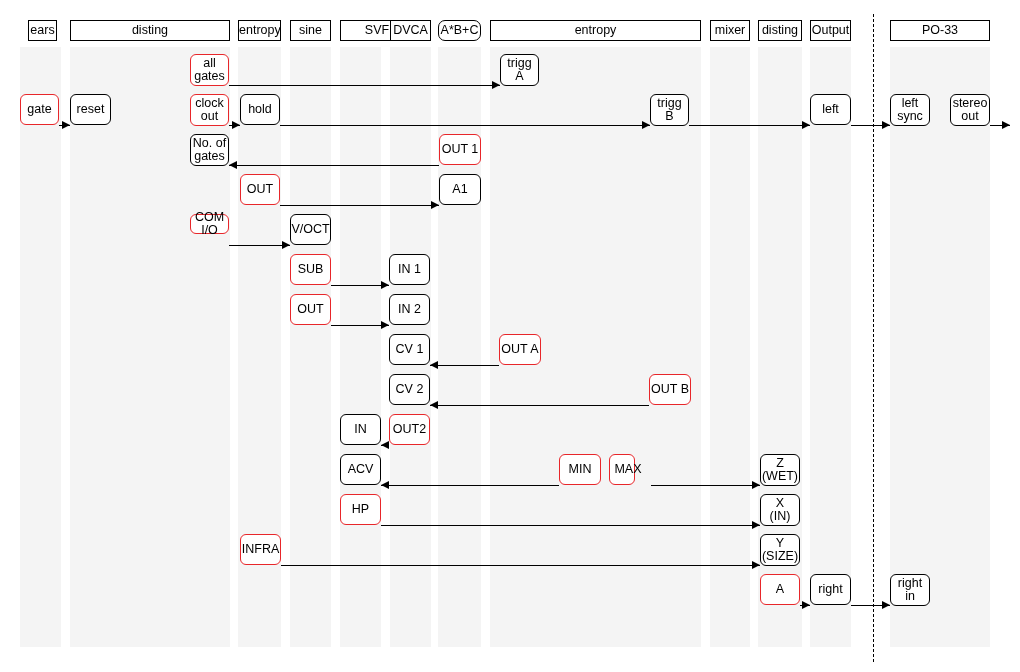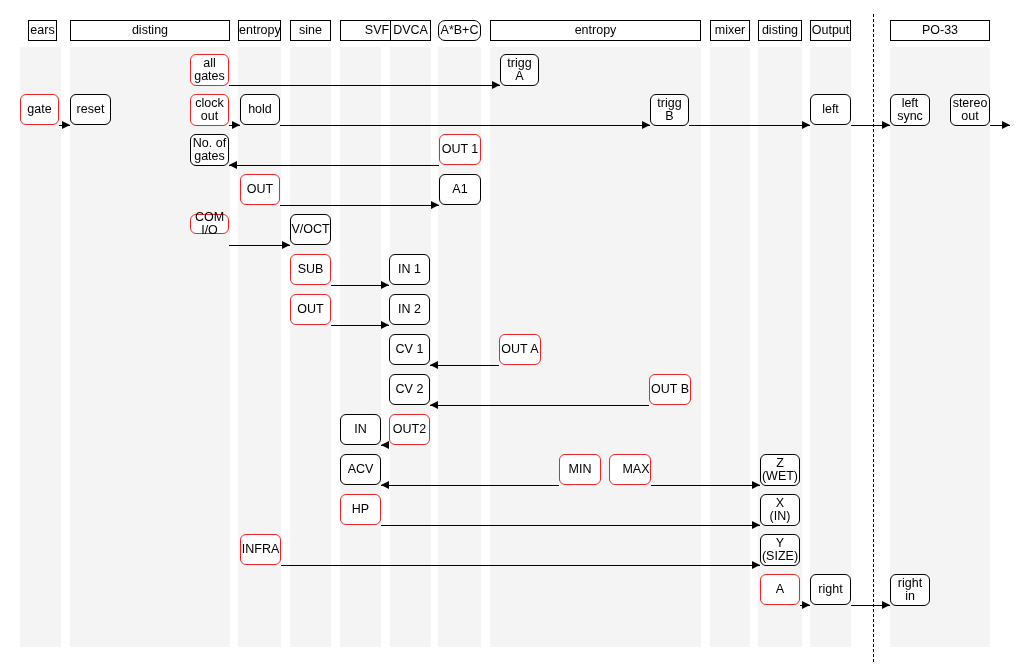--- a/index.html
+++ b/index.html
@@ -191,21 +191,21 @@
       <div class="node red" style="left: 240px; top: 534px; width: 41px; height: 31px;">INFRA</div>
       <div class="node red" style="left: 439px; top: 134px; width: 42px; height: 31px;">OUT 1</div>
       <div class="node" style="left: 439px; top: 174px; width: 42px; height: 31px;">A1</div>
       <div class="node" style="left: 500px; top: 54px; width: 39px; height: 32px;">trigg
 A</div>
       <div class="node" style="left: 650px; top: 94px; width: 39px; height: 32px;">trigg
 B</div>
       <div class="node red" style="left: 499px; top: 334px; width: 42px; height: 31px;">OUT A</div>
       <div class="node red" style="left: 649px; top: 374px; width: 42px; height: 31px;">OUT B</div>
       <div class="node red" style="left: 559px; top: 454px; width: 42px; height: 31px;">MIN</div>
-      <div class="node red" style="left: 609px; top: 454px; width: 42px; height: 31px; padding-left: 12px;">MAX</div>
+      <div class="node red" style="left: 609px; top: 454px; width: 26px; height: 31px; padding-left: 12px;">MAX</div>
       <div class="node" style="left: 760px; top: 454px; width: 40px; height: 32px;">Z
 (WET)</div>
       <div class="node" style="left: 760px; top: 494px; width: 40px; height: 32px;">X
 (IN)</div>
       <div class="node" style="left: 760px; top: 534px; width: 40px; height: 32px;">Y
 (SIZE)</div>
       <div class="node red" style="left: 760px; top: 574px; width: 40px; height: 31px;">A</div>
       <div class="node" style="left: 810px; top: 94px; width: 41px; height: 31px;">left</div>
       <div class="node" style="left: 810px; top: 574px; width: 41px; height: 31px;">right</div>
       <div class="node" style="left: 890px; top: 94px; width: 40px; height: 32px;">left

